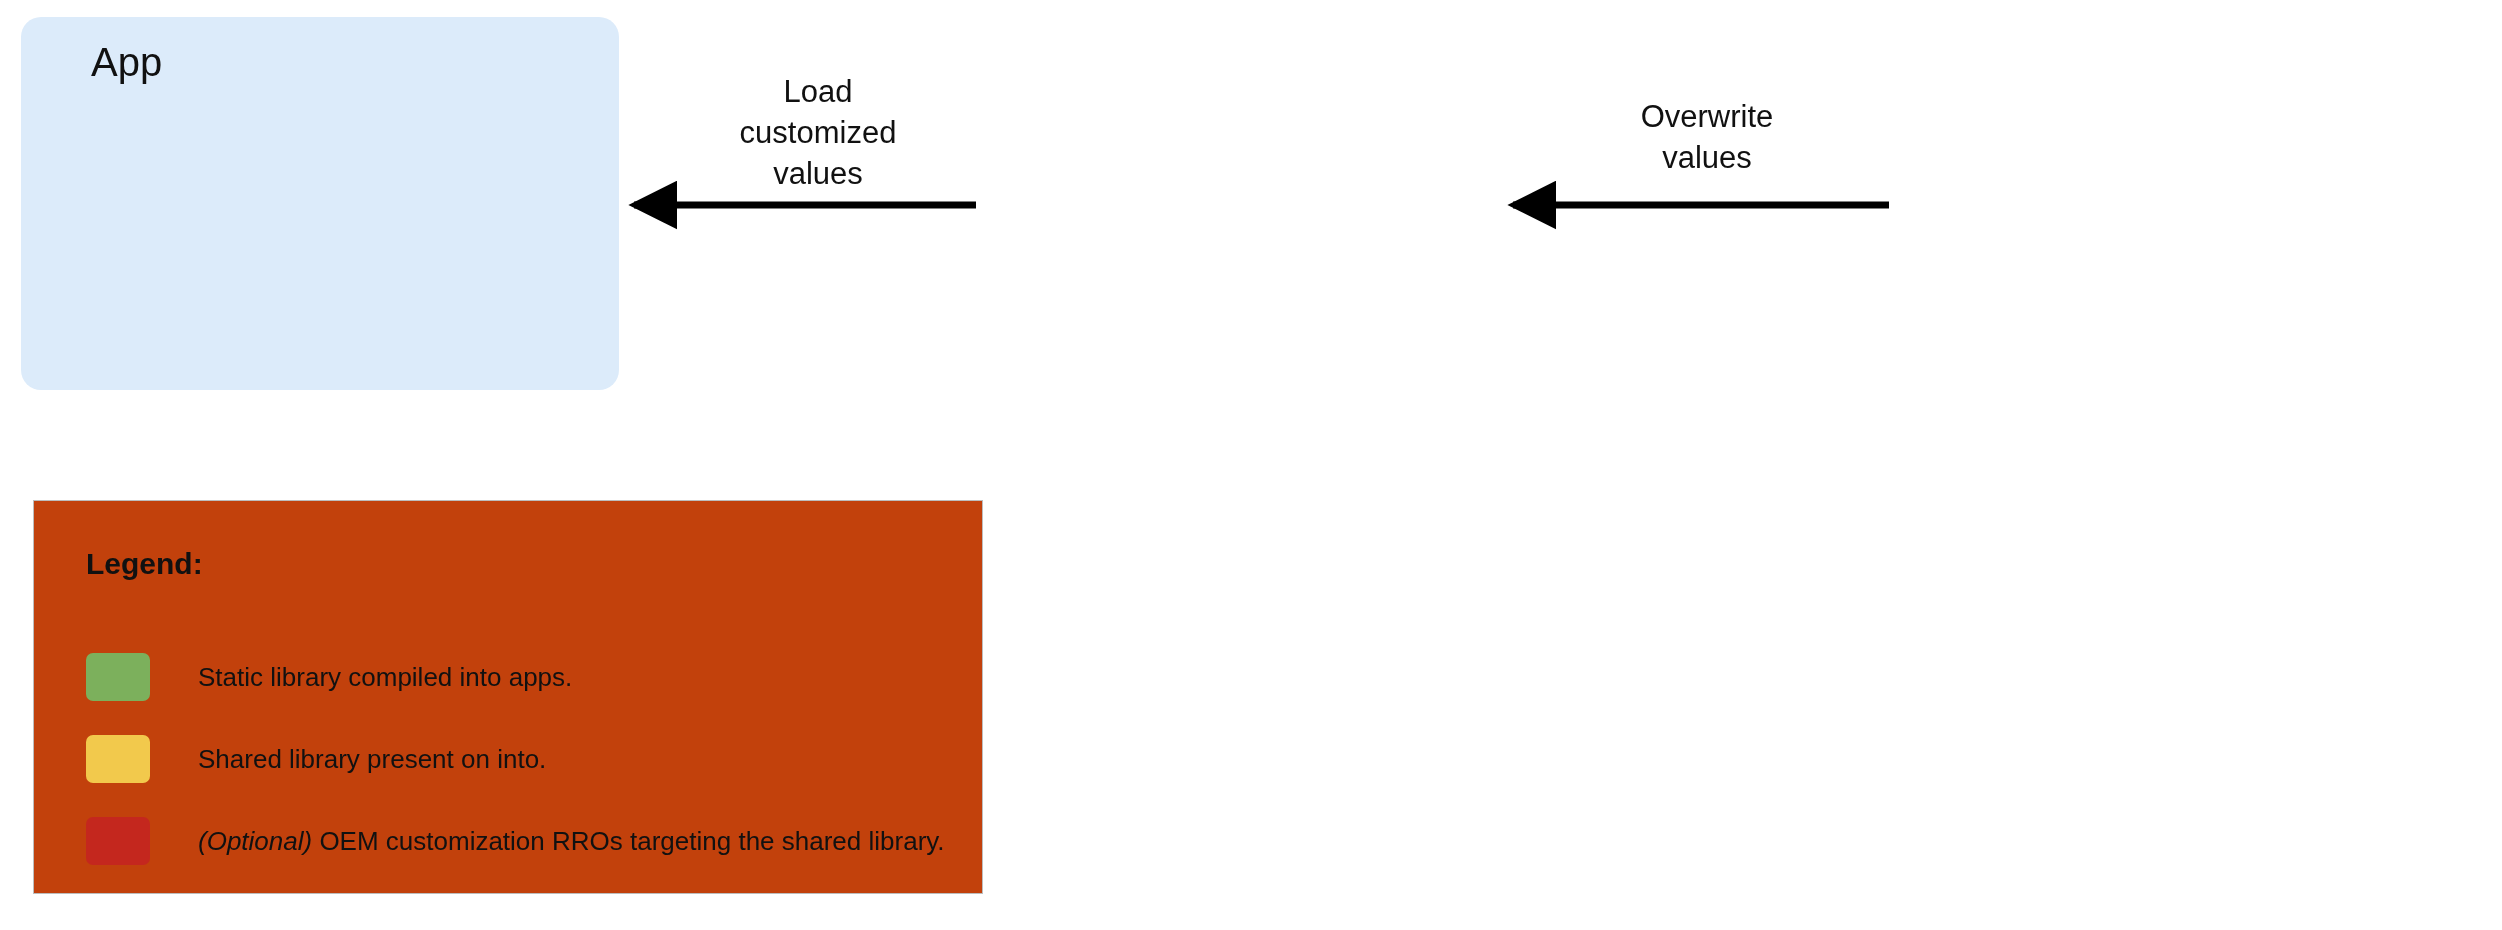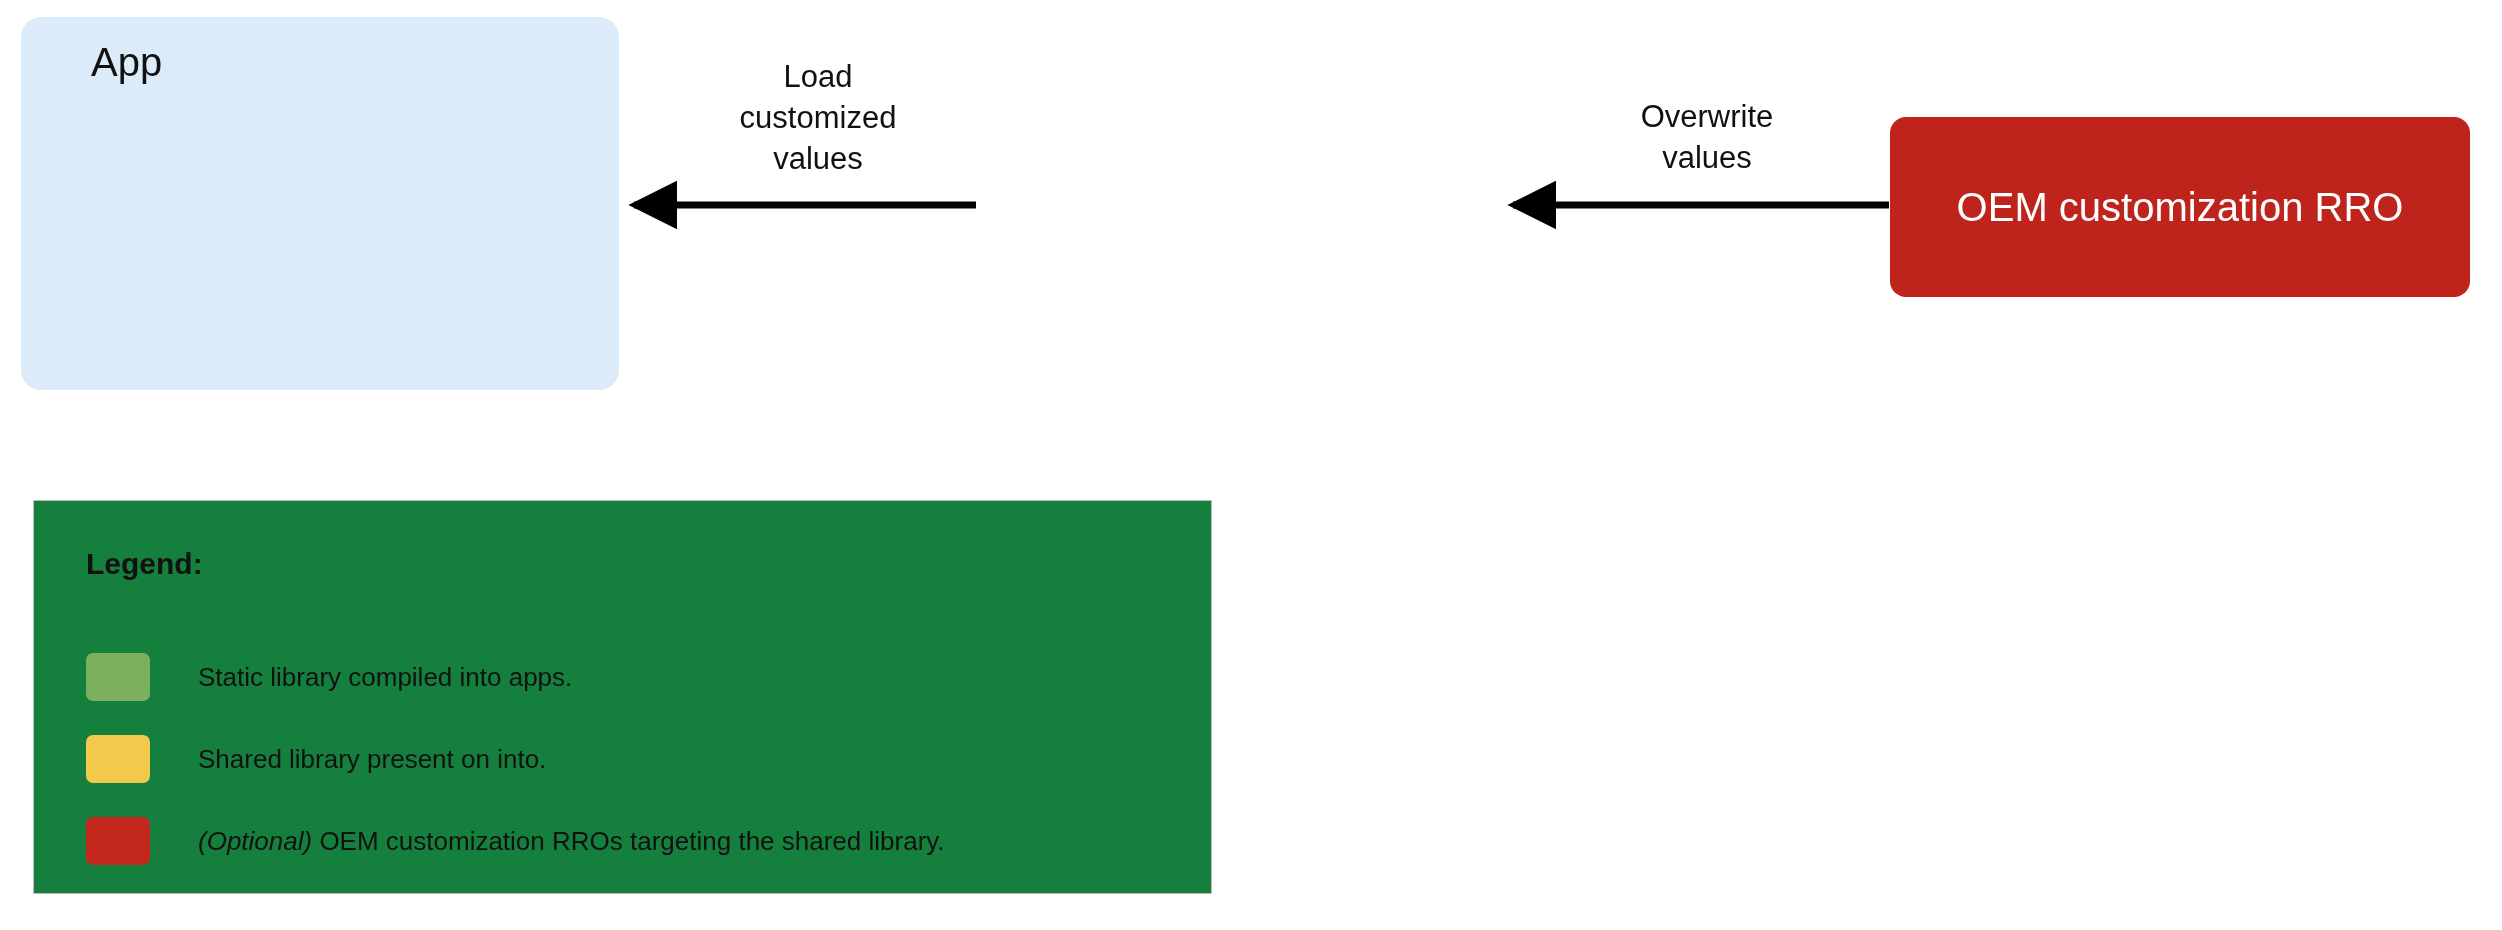--- a/index.html
+++ b/index.html
@@ -102,38 +102,38 @@
     position: absolute;
     font-size: 31px;
     line-height: 1.32;
     color: #111111;
     text-align: center;
     white-space: pre-line;
     transform: translateX(-50%);
   }
   .edge-label-load {
     left: 818px;
-    top: 57px;
+    top: 72px;
     width: 320px;
   }
   .edge-label-overwrite {
     left: 1707px;
     top: 97px;
     width: 300px;
   }
 
   
   .legend-box {
     position: absolute;
     left: 33px;
     top: 500px;
-    width: 1179px;
+    width: 950px;
     height: 394px;
     border: 1px solid #bdbdbd;
-    background: #15803d;
+    background: #c2410c;
     box-sizing: border-box;
   }
   .legend-title {
     position: absolute;
     left: 52px;
     top: 46px;
     font-size: 30px;
     font-weight: bold;
     color: #111111;
   }
@@ -168,23 +168,20 @@
 <body>
 
 <div class="stage">
 
   <div class="app-container" style="background: rgb(220, 235, 250);">
     <div class="app-title">App</div>
   </div>
 
 
 
-  <div class="node node-rro" style="background: rgb(190, 35, 28);">
-    <span class="node-label" style="color: rgb(255, 255, 255);">OEM customization RRO</span>
-  </div>
 
   <svg class="arrow-svg" viewBox="0 0 2502 420" width="2502" height="420" xmlns="http://www.w3.org/2000/svg">
     <defs>
       <marker id="arrowhead" markerWidth="7" markerHeight="7" refX="6.2" refY="3.5" orient="auto" markerUnits="strokeWidth">
         <path d="M 0 0 L 7 3.5 L 0 7 z" fill="#000000"></path>
       </marker>
     </defs>
 
     <line x1="976" y1="205" x2="634" y2="205" stroke="#000000" stroke-width="7" marker-end="url(#arrowhead)"></line>
 

